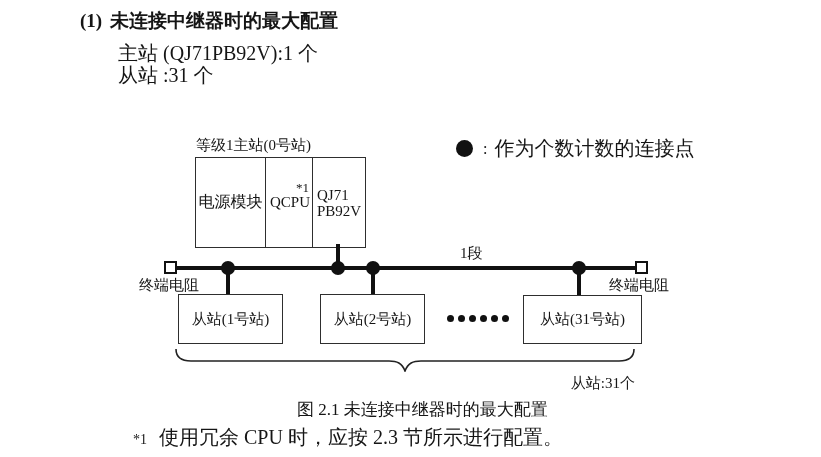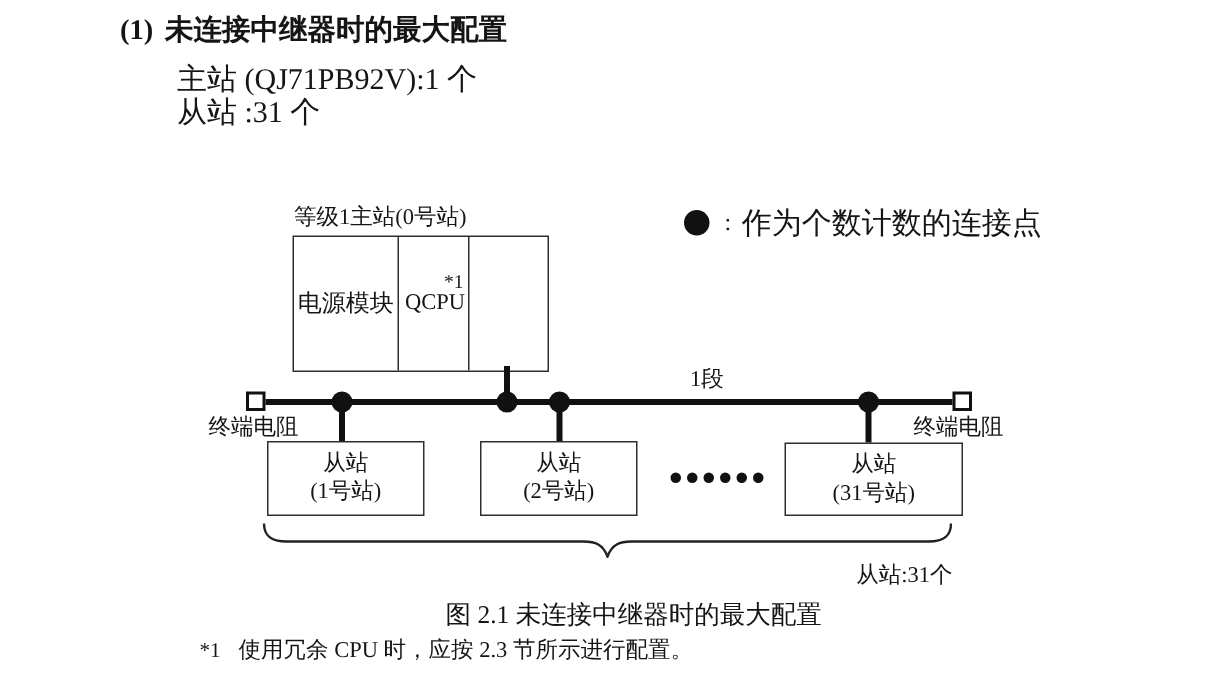--- a/index.html
+++ b/index.html
@@ -22,55 +22,59 @@
   .mcell2 .noteref{position:absolute;top:22px;right:3px;font-size:13px;}
   .mcell3{width:50px;padding-left:4px;font-size:15px;line-height:16px;}
   
   .busline{left:170px;top:266px;width:472px;height:4px;background:#111;}
   .drop{width:4px;background:#111;}
   .conn-dot{width:14px;height:14px;border-radius:50%;background:#111;}
   .term-square{width:13px;height:13px;box-sizing:border-box;border:2px solid #111;background:#fff;}
   
   .slave-box{
     border:1.5px solid #2e2e2e;box-sizing:border-box;
-    display:flex;flex-direction:column;align-items:center;justify-content:center;
+    display:flex;flex-direction:row;align-items:center;justify-content:center;
     font-size:15px;line-height:19px;text-align:center;
   }
   
   .legend{left:456px;top:135px;display:flex;align-items:center;}
   .legend-dot{width:17px;height:17px;border-radius:50%;background:#111;}
   .legend-sep{font-size:16px;margin:0 7px 0 10px;}
   .legend-text{font-size:20px;white-space:nowrap;}
   
   .ellipsis{left:447px;top:315px;display:flex;gap:4px;}
   .ellipsis span{width:7px;height:7px;border-radius:50%;background:#111;display:block;}
   .brace-wrap{left:175px;top:348px;width:460px;height:24px;}
   .slave-count{left:175px;top:374px;width:460px;text-align:right;font-size:15px;}
   .caption{left:297px;top:398px;font-weight:normal;font-size:17px;white-space:nowrap;}
   .footnote{left:133px;top:424px;display:flex;align-items:baseline;gap:12px;}
   .footnote .marker{font-size:14px;}
-  .footnote .ftext{font-size:15px;white-space:nowrap;}
+  .footnote .ftext{font-size:20px;white-space:nowrap;}
 </style>
 </head>
 <body>
 
 <div id="page">
 
   <div class="abs heading" style="left:80px;top:11px;">(1)</div>
   <div class="abs heading" style="left:110px;top:11px;">未连接中继器时的最大配置</div>
   <div class="abs bodyline" style="left:118px;top:41px;">主站 (QJ71PB92V):1 个</div>
   <div class="abs bodyline" style="left:118px;top:63px;">从站 :31 个</div>
 
   <div class="abs dlabel" style="left:196px;top:136px;">等级1主站(0号站)</div>
 
   <div class="abs master-box">
     <div class="mcell mcell1">电源模块</div>
     <div class="mcell mcell2">
       <span class="noteref">*1</span>
       <span>QCPU</span>
+    </div>
+    <div class="mcell mcell3">
+      <span>QJ71</span>
+      <span>PB92V</span>
     </div>
   </div>
 
   <div class="abs legend">
     <span class="legend-dot"></span>
     <span class="legend-sep">:</span>
     <span class="legend-text">作为个数计数的连接点</span>
   </div>
 
   <div class="abs busline"></div>

